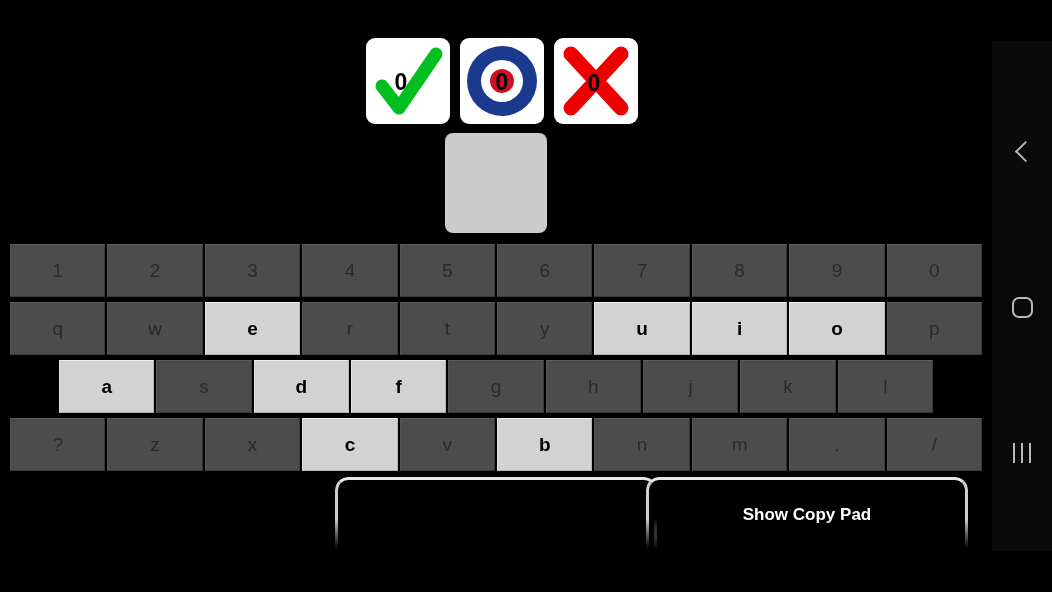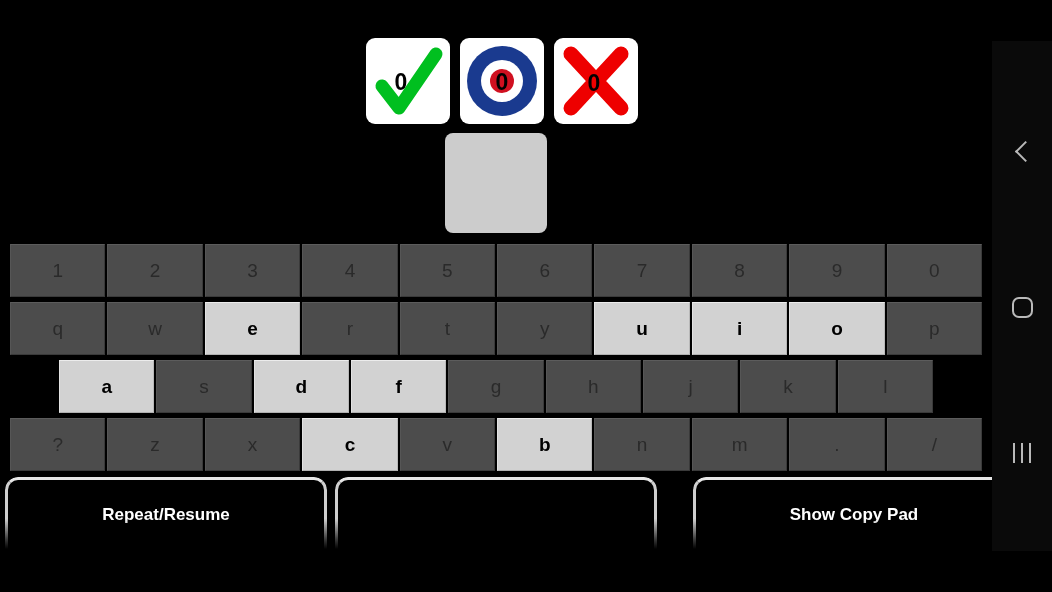--- a/index.html
+++ b/index.html
@@ -153,21 +153,21 @@
     font-weight: bold;
     -webkit-mask-image: linear-gradient(to bottom, #000 0%, #000 58%, rgba(0,0,0,0.25) 88%, rgba(0,0,0,0) 100%);
     mask-image: linear-gradient(to bottom, #000 0%, #000 58%, rgba(0,0,0,0.25) 88%, rgba(0,0,0,0) 100%);
   }
   .bottom-btn .btn-label {
     -webkit-mask-image: none;
     mask-image: none;
   }
   .bottom-btn.b1 { left: 5px;   width: 322px; }
   .bottom-btn.b2 { left: 335px; width: 322px; }
-  .bottom-btn.b3 { left: 693px; width: 322px; }
+  .bottom-btn.b3 { left: 646px; width: 322px; }
 
   
   .navbar {
     position: absolute;
     left: 992px;
     top: 41px;
     width: 60px;
     height: 510px;
     background: #0a0a0a;
     display: flex;
@@ -306,23 +306,20 @@
       <div class="key lit">b</div>
       <div class="key">n</div>
       <div class="key">m</div>
       <div class="key">.</div>
       <div class="key">/</div>
     </div>
 
   </div>
 
   <div class="bottom-bar">
-    <div class="bottom-btn b1">
-      <span class="btn-label">Repeat/Resume</span>
-    </div>
     <div class="bottom-btn b2">
       <span class="btn-label"></span>
     </div>
     <div class="bottom-btn b3">
       <span class="btn-label">Show Copy Pad</span>
     </div>
   </div>
 
   <div class="navbar">
     <div class="nav-btn nav-back">

